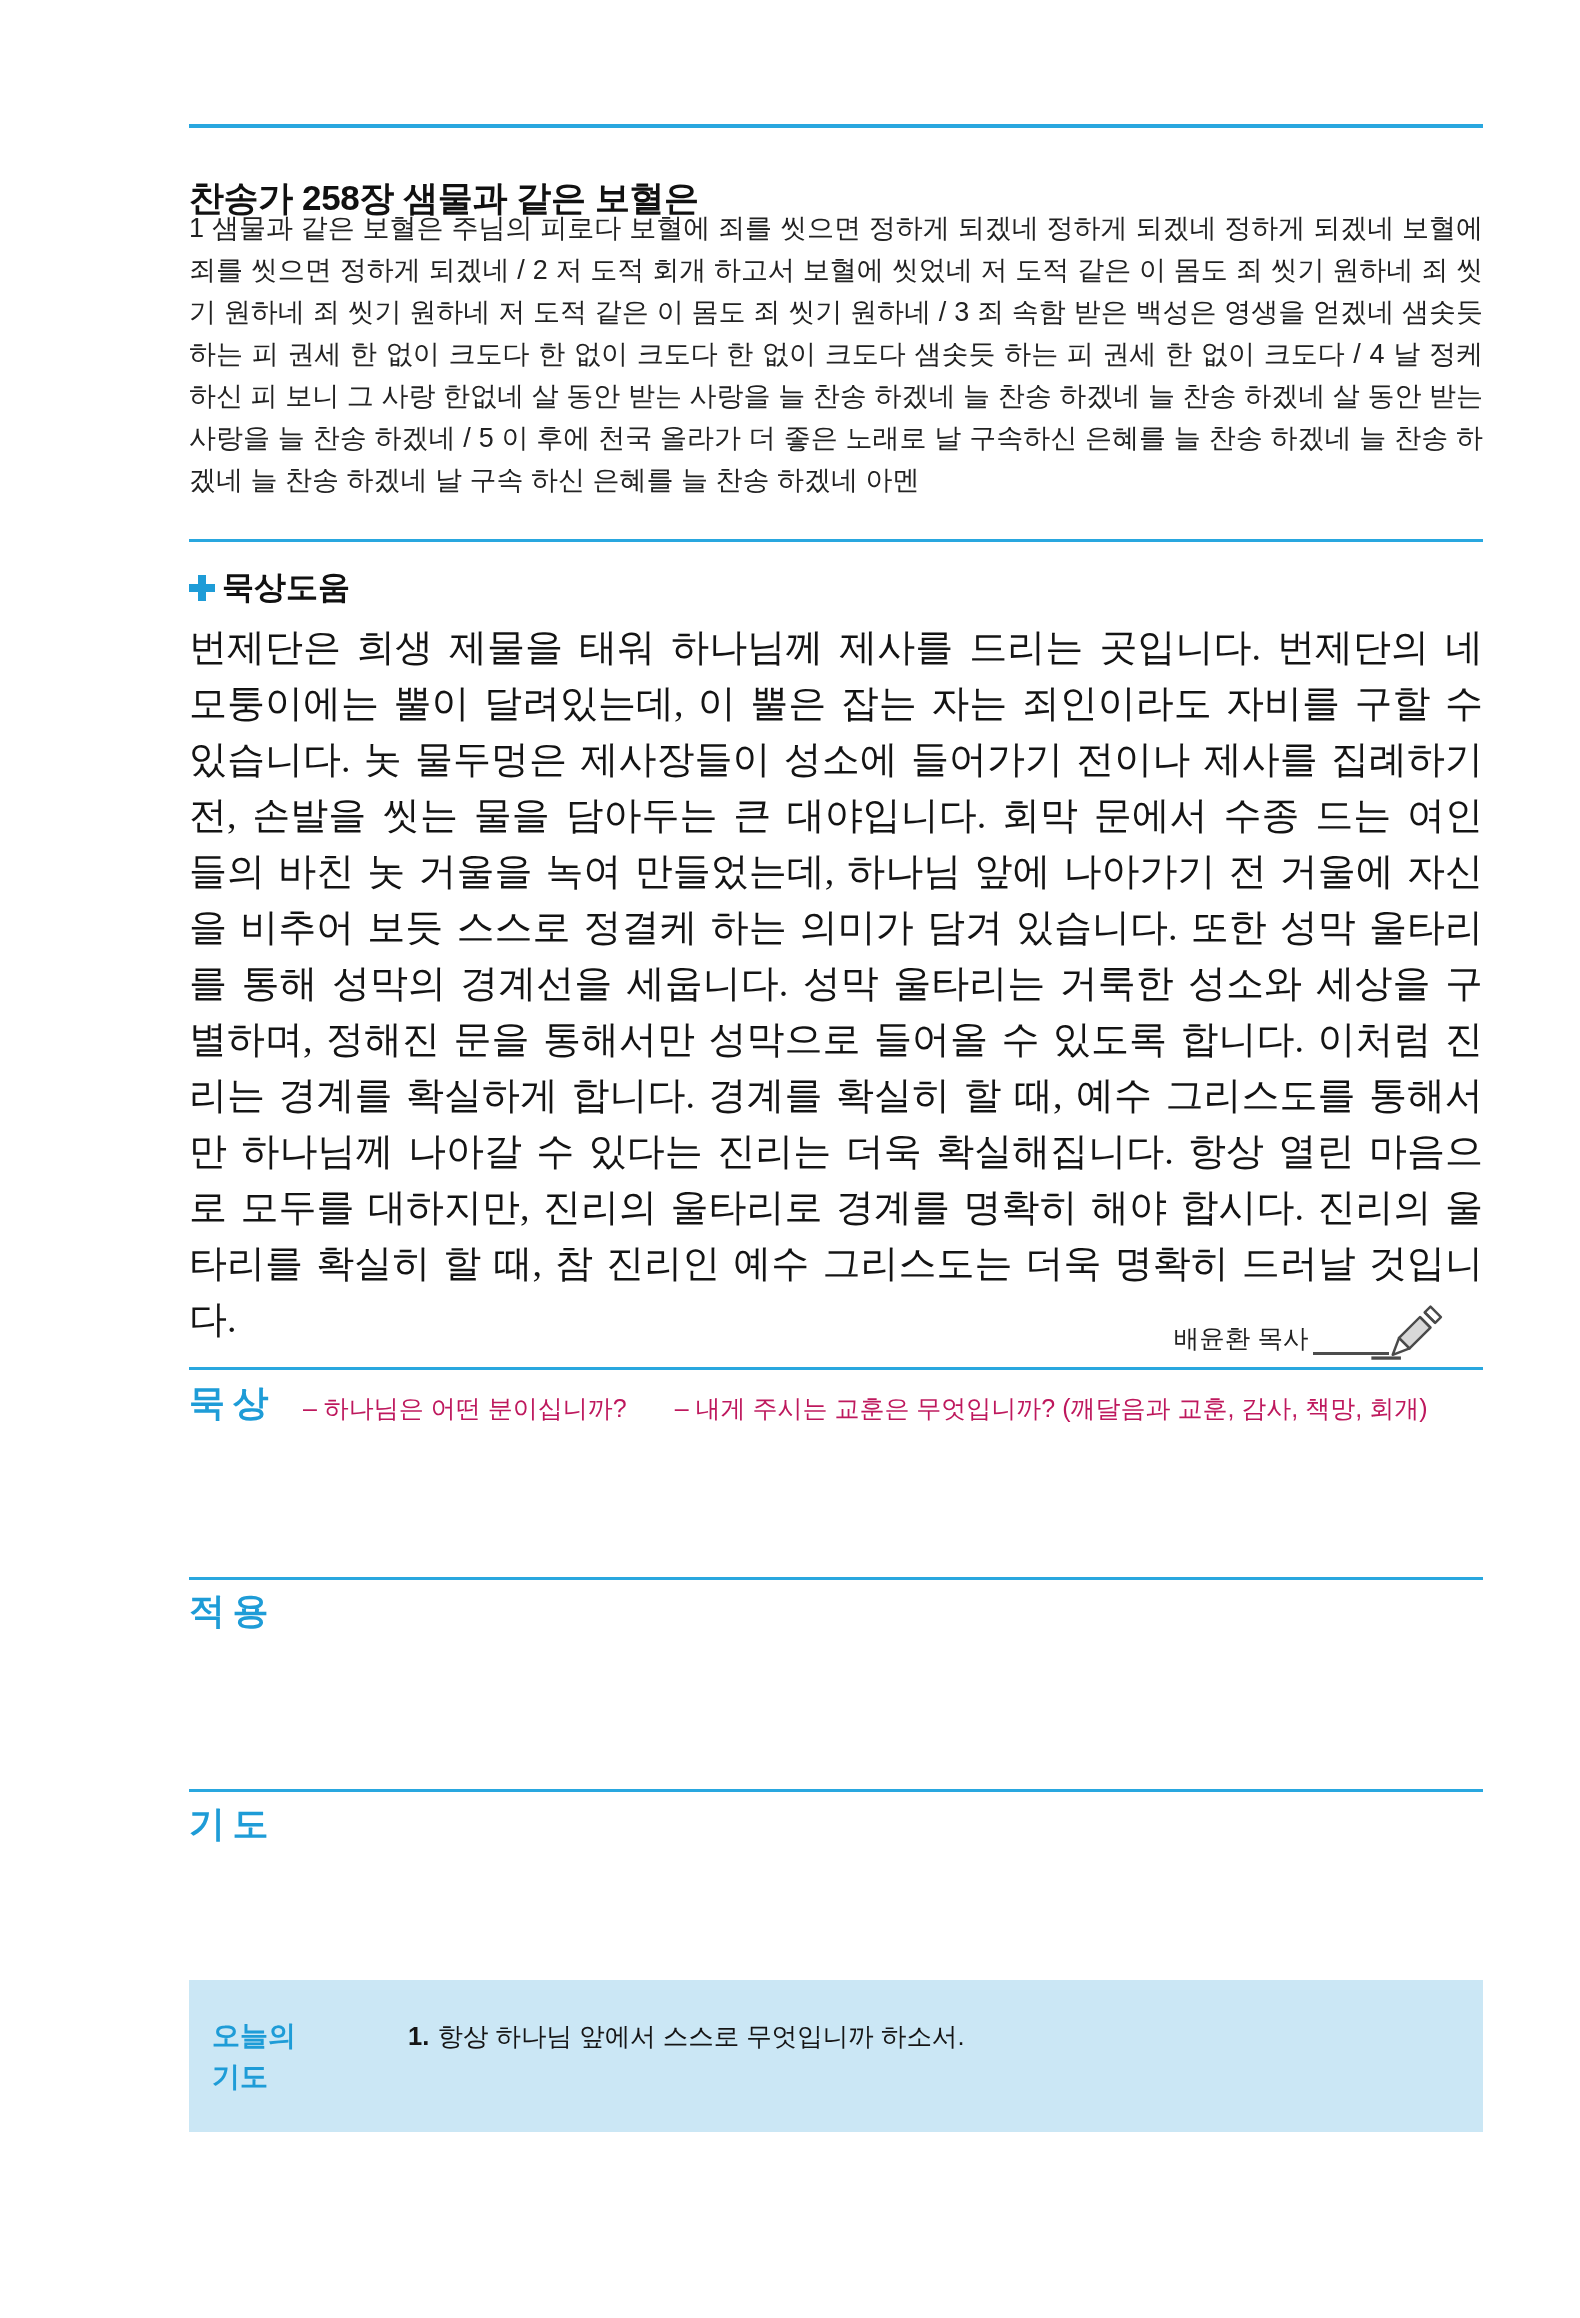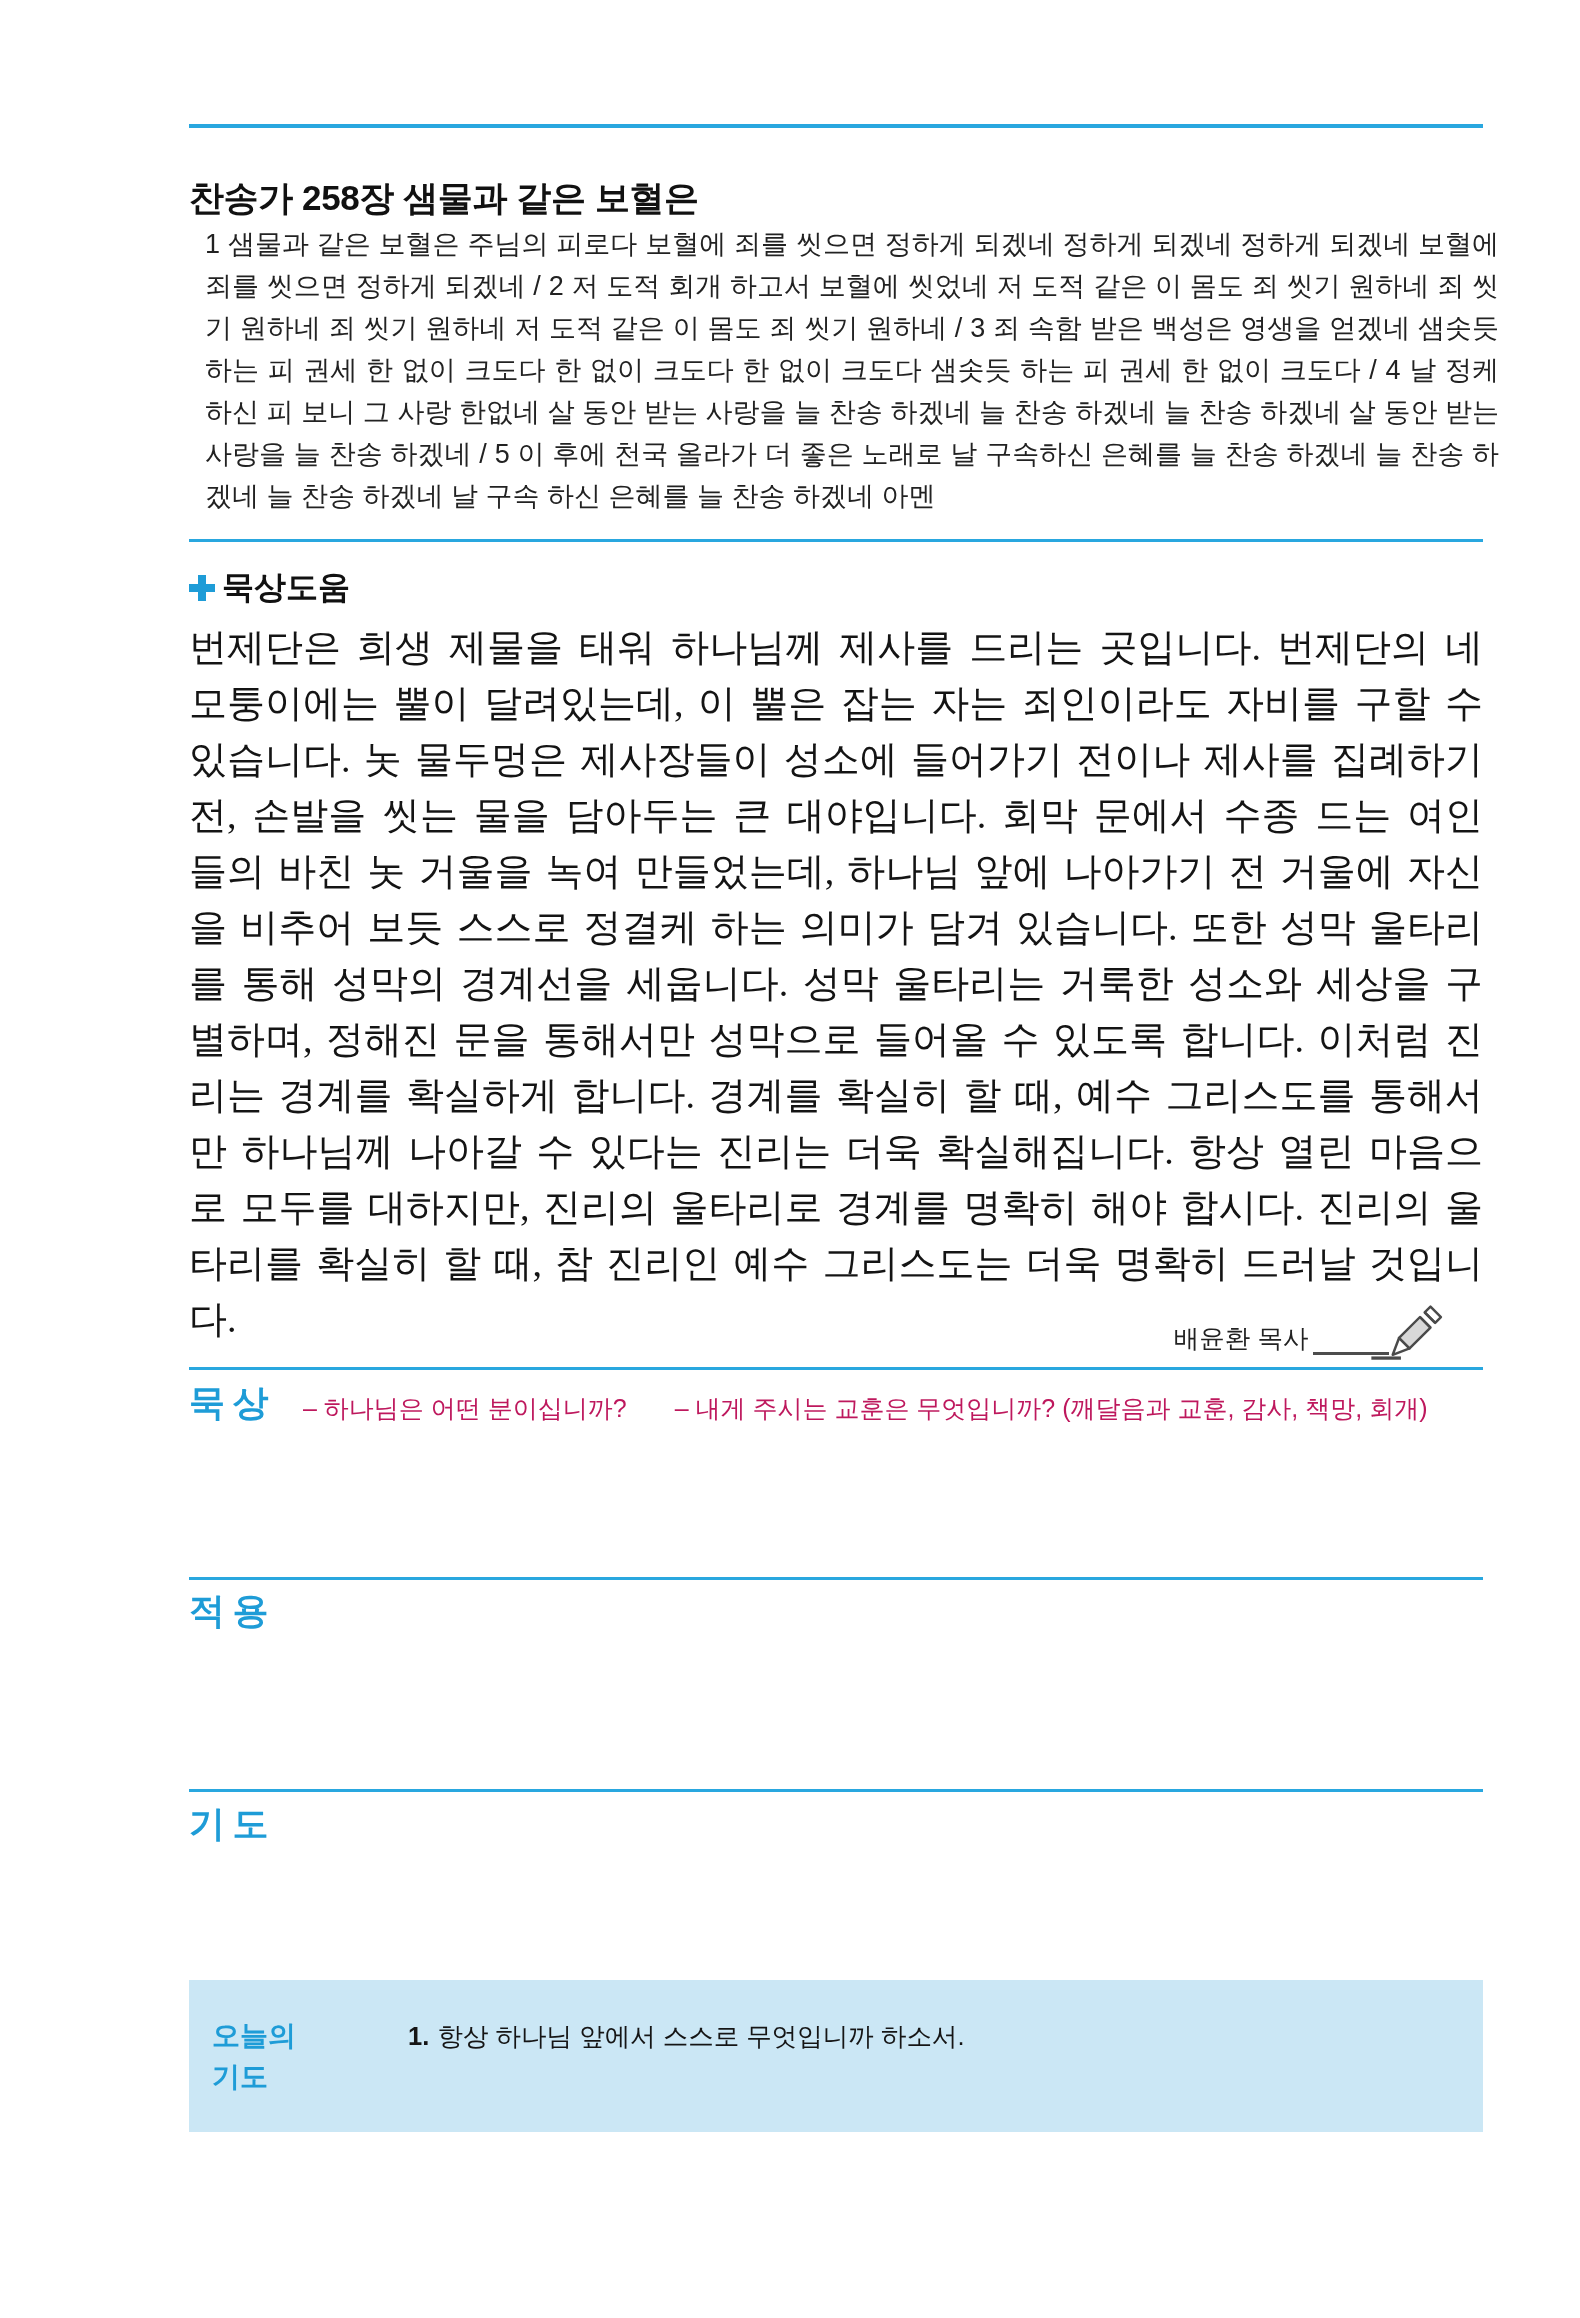--- a/index.html
+++ b/index.html
@@ -17,21 +17,21 @@
     background:var(--line-blue,#29a7df);
   }
   .divider.thin{height:2.5px;}
   .hymn-title{
     position:absolute;left:189px;top:152px;width:1294px;
     font-size:35px;font-weight:700;letter-spacing:-0.4px;color:#111;
   }
   .lyrics{
     position:absolute;left:189px;top:207px;width:1294px;
     font-size:27px;line-height:42px;text-align:justify;color:#222;
-    margin:16px;
+    margin:0;
   }
   .med-header{
     position:absolute;left:189px;top:566px;
     display:flex;align-items:center;gap:7px;
     font-size:32px;font-weight:700;color:#111;
   }
   .plus-icon{display:inline-block;width:26px;height:26px;position:relative;}
   .plus-icon::before,.plus-icon::after{
     content:"";position:absolute;background:var(--accent,#1e9cd7);
   }

